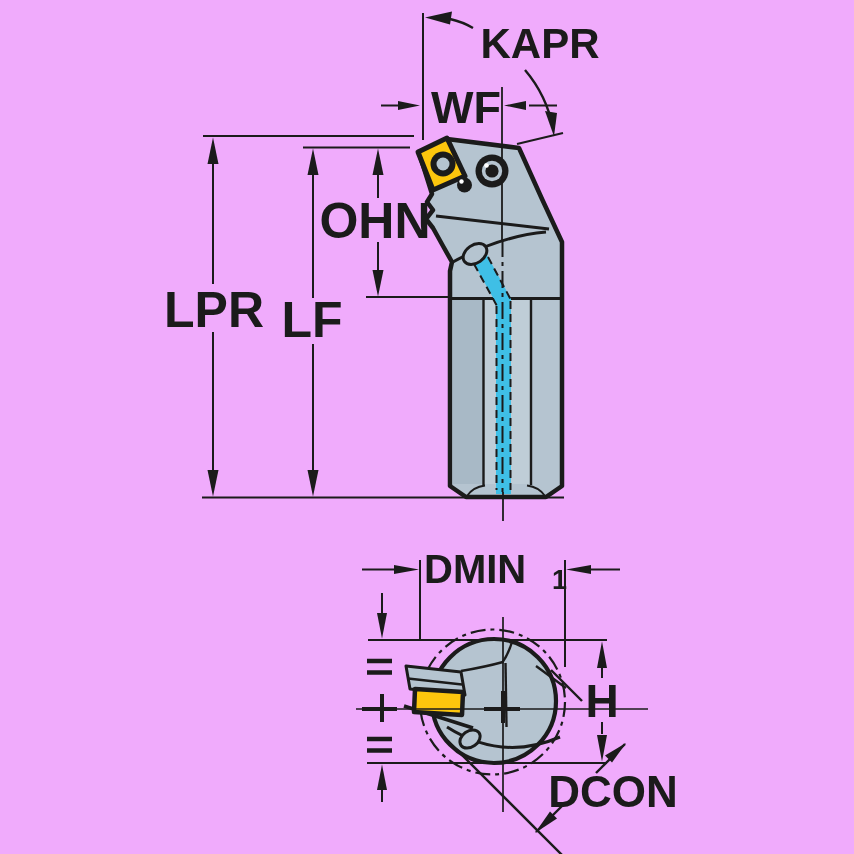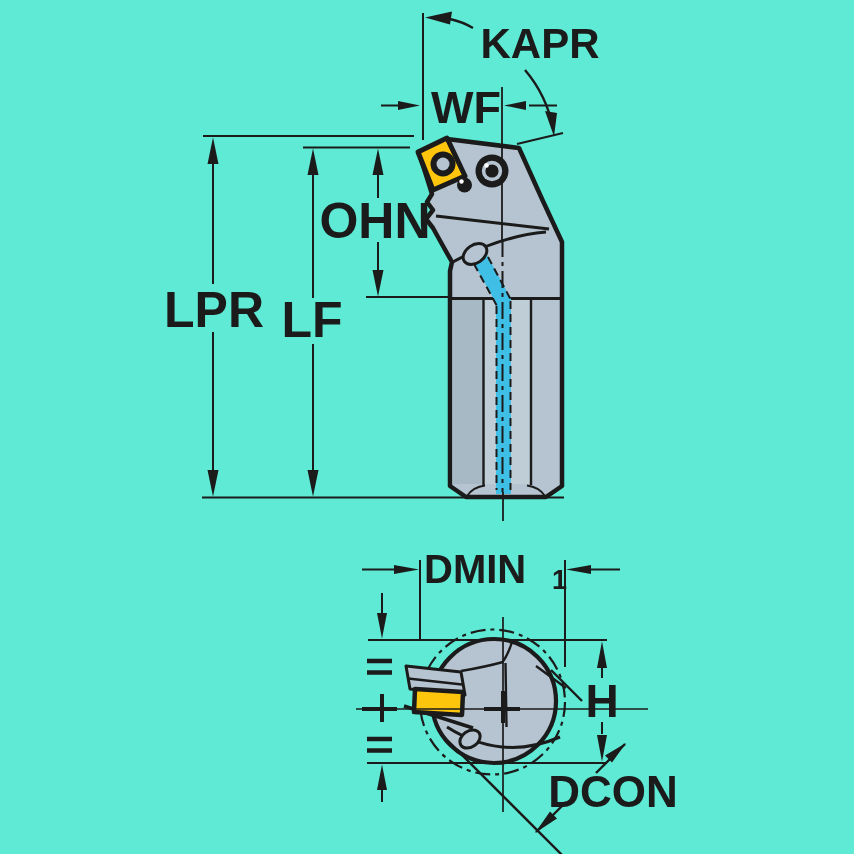--- a/index.html
+++ b/index.html
@@ -1,16 +1,16 @@
 <!DOCTYPE html>
 <html><head>
 <meta charset="utf-8">
 <style>
   html,body{margin:0;padding:0;background:#ffffff;}
-  .stage{position:relative;width:854px;height:854px;background:#5eead4;overflow:hidden;}
+  .stage{position:relative;width:854px;height:854px;background:#f0abfc;overflow:hidden;}
   svg{display:block;}
   text{font-family:"Liberation Sans","DejaVu Sans",sans-serif;font-weight:700;}
   .lbl-50{font-size:50px;}
   .lbl-46{font-size:46px;}
   .lbl-45{font-size:45px;}
   .lbl-44{font-size:44px;}
   .lbl-42{font-size:42px;}
   .lbl-40{font-size:40px;}
   .lbl-27{font-size:27px;}
 </style>

